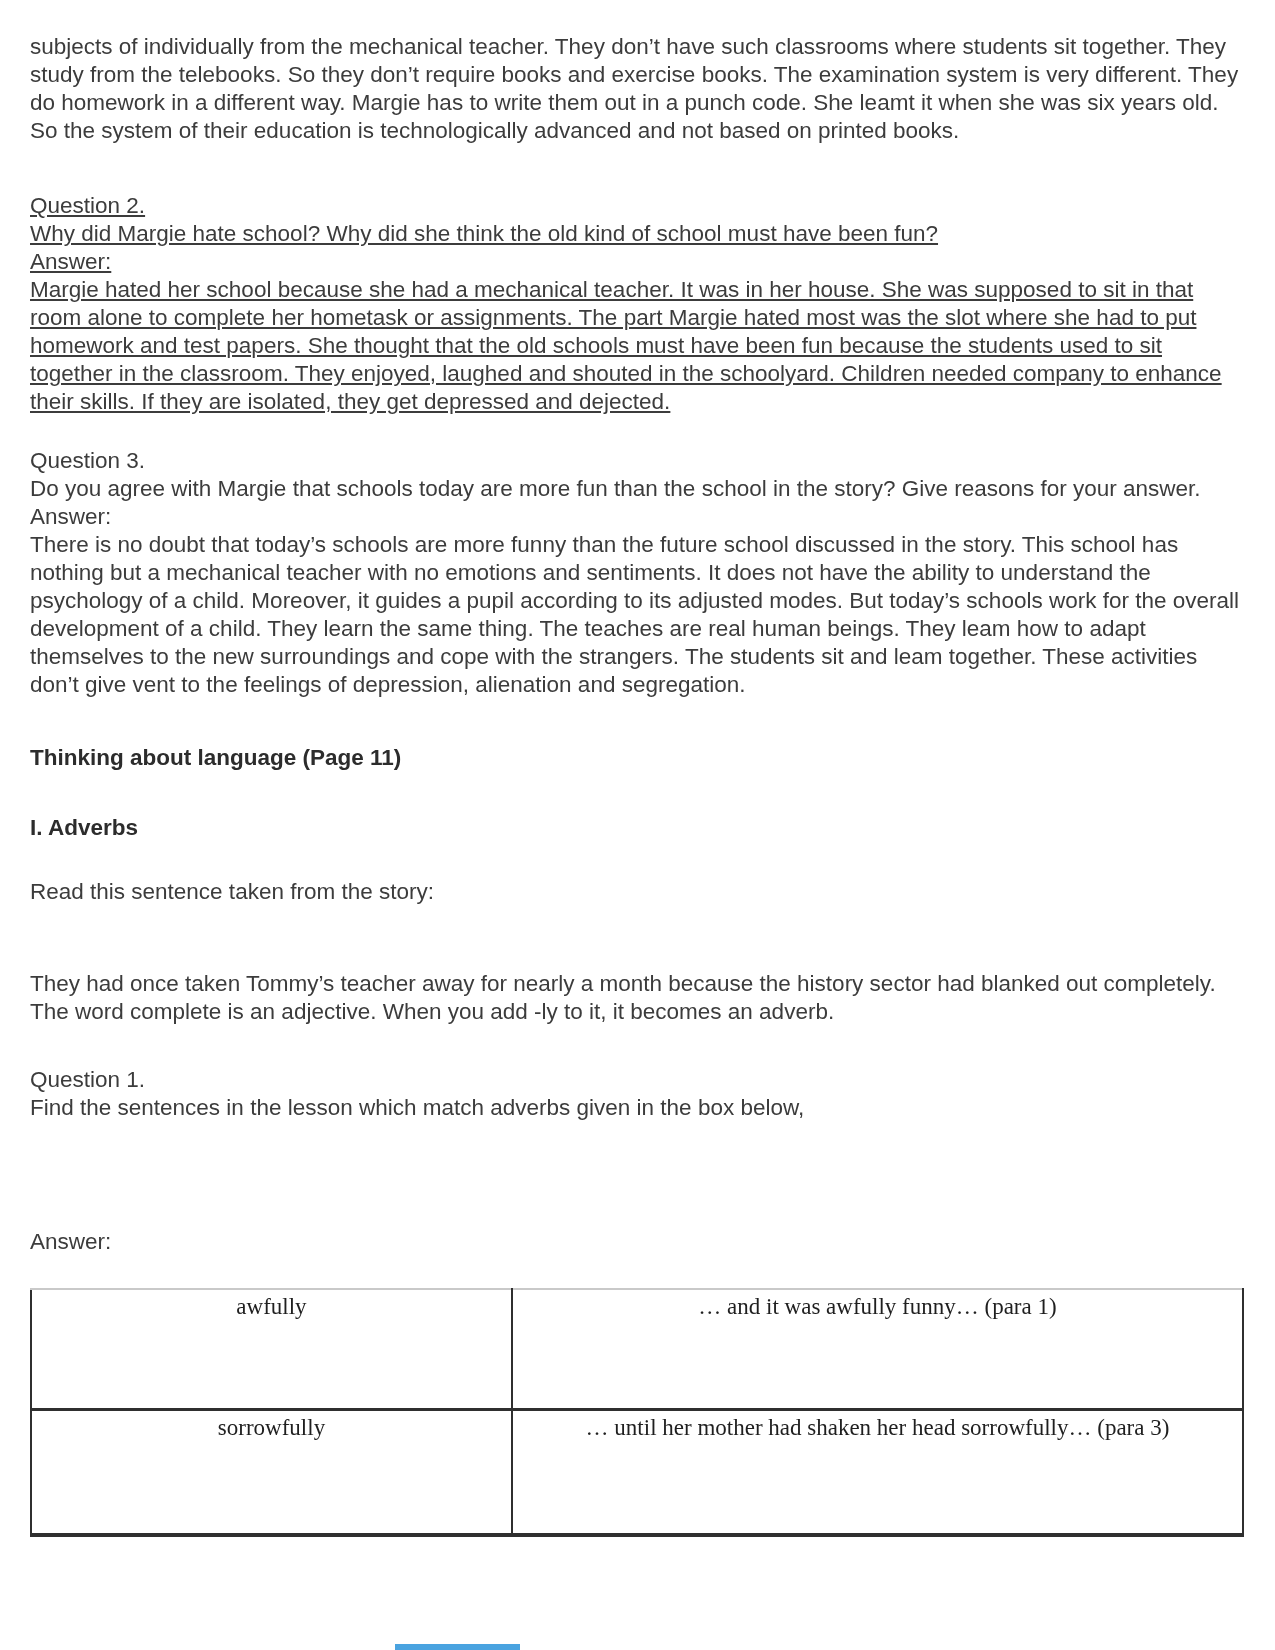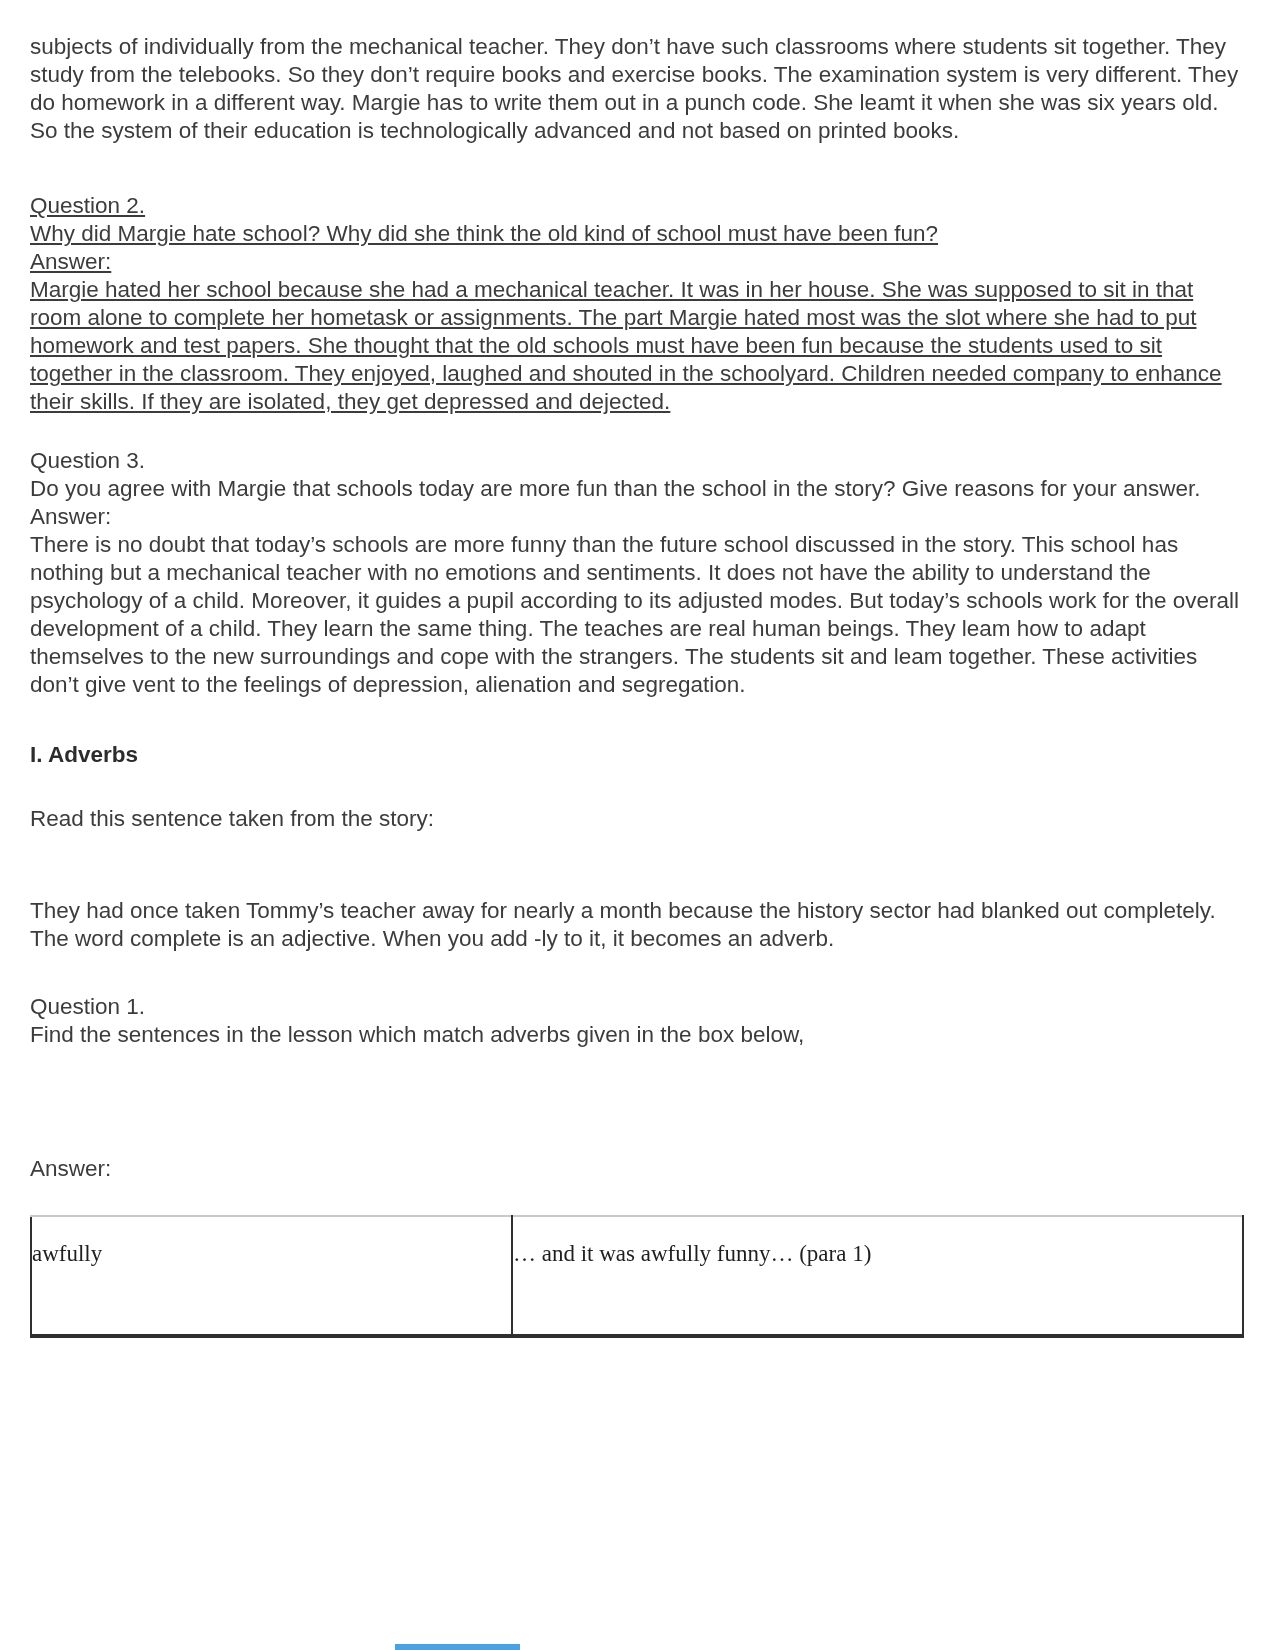--- a/index.html
+++ b/index.html
@@ -41,21 +41,22 @@
     font-family: "Liberation Serif", serif;
     font-size: 23px;
     color: #1f1f1f;
     border-left: 2px solid #2f2f2f;
     border-right: 2px solid #2f2f2f;
     border-top: 2px solid #c9c9c9;
     border-bottom: 4px solid #2f2f2f;
   }
   table.adverb-table td {
     vertical-align: top;
-    padding-top: 22px;
+    text-align: center;
+    padding-top: 2px;
     line-height: 30px;
   }
   table.adverb-table td.col-adverb {
     width: 481px;
     border-right: 2px solid #2f2f2f;
   }
   table.adverb-table tr.row-1 td { height: 120px; }
   table.adverb-table tr.row-2 td {
     height: 126px;
     border-top: 3px solid #2f2f2f;
@@ -82,38 +83,43 @@
     <div class="para">Margie hated her school because she had a mechanical teacher. It was in her house. She was supposed to sit in that room alone to complete her hometask or assignments. The part Margie hated most was the slot where she had to put homework and test papers. She thought that the old schools must have been fun because the students used to sit together in the classroom. They enjoyed, laughed and shouted in the schoolyard. Children needed company to enhance their skills. If they are isolated, they get depressed and dejected.</div>
   </div>
 
   <div class="block-gap-q3">
     <div class="para">Question 3.</div>
     <div class="para">Do you agree with Margie that schools today are more fun than the school in the story? Give reasons for your answer.</div>
     <div class="para">Answer:</div>
     <div class="para">There is no doubt that today’s schools are more funny than the future school discussed in the story. This school has nothing but a mechanical teacher with no emotions and sentiments. It does not have the ability to understand the psychology of a child. Moreover, it guides a pupil according to its adjusted modes. But today’s schools work for the overall development of a child. They learn the same thing. The teaches are real human beings. They leam how to adapt themselves to the new surroundings and cope with the strangers. The students sit and leam together. These activities don’t give vent to the feelings of depression, alienation and segregation.</div>
   </div>
 
+  <div class="heading-bold">Thinking about language (Page 11)</div>
 
   <div class="heading-bold sub">I. Adverbs</div>
 
   <p class="para read-intro">Read this sentence taken from the story:</p>
 
   <p class="para example-para">They had once taken Tommy’s teacher away for nearly a month because the history sector had blanked out completely. The word complete is an adjective. When you add -ly to it, it becomes an adverb.</p>
 
   <div class="q1-section">
     <div class="para">Question 1.</div>
     <div class="para">Find the sentences in the lesson which match adverbs given in the box below,</div>
   </div>
 
   <div class="para lone-answer">Answer:</div>
 
   <table class="adverb-table">
     <tbody>
       <tr class="row-1">
         <td class="col-adverb">awfully</td>
         <td class="col-sentence">… and it was awfully funny… (para 1)</td>
       </tr>
+      <tr class="row-2">
+        <td class="col-adverb">sorrowfully</td>
+        <td class="col-sentence">… until her mother had shaken her head sorrowfully… (para 3)</td>
+      </tr>
     </tbody>
   </table>
 
   <div class="partial-blue" style="background: rgb(74, 163, 224);"></div>
 
 </div>
 
 </body></html>

